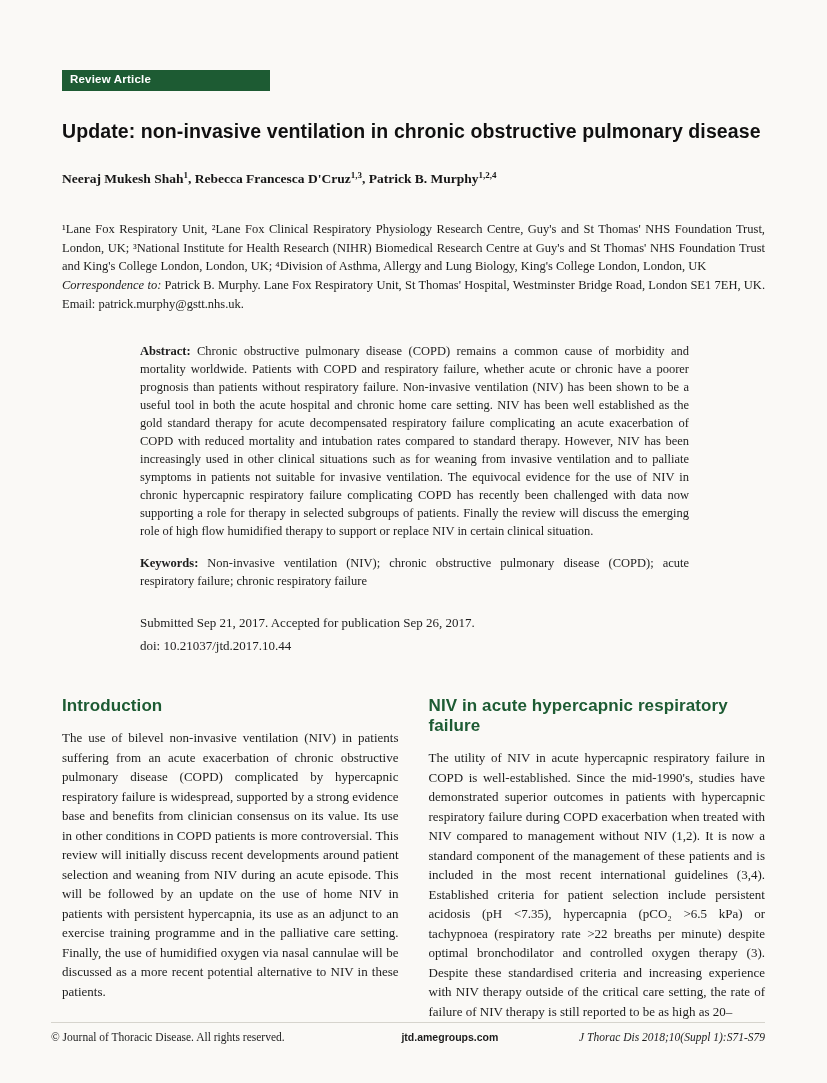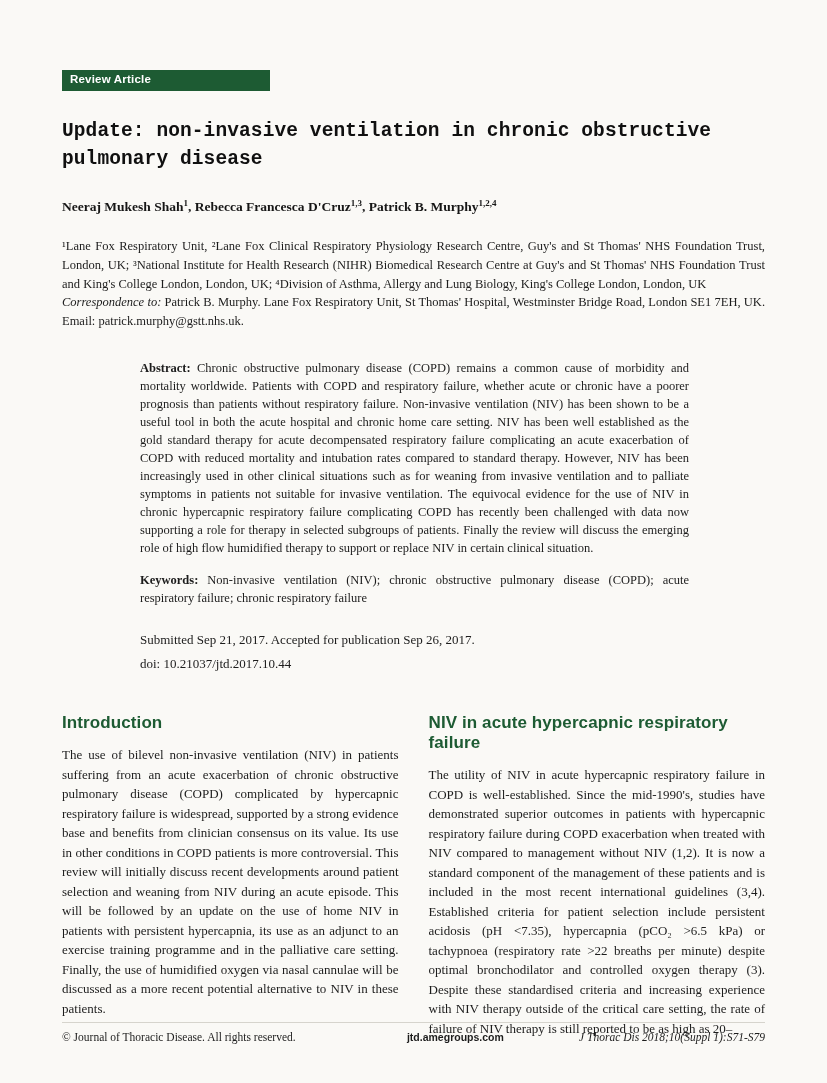--- a/index.html
+++ b/index.html
@@ -21,37 +21,37 @@
     font-family: "Liberation Sans", sans-serif;
     font-weight: bold;
     font-size: 11.5px;
     line-height: 1;
     padding: 4px 0 5px 8px;
     letter-spacing: 0.2px;
   }
 
   .title {
     margin-top: 26px;
-    font-family: Liberation Mono, monospace;
+    font-family: Liberation Sans, sans-serif;
     font-weight: 700;
     font-size: 19.5px;
     line-height: 1.45;
     color: #101010;
     letter-spacing: 0.1px;
   }
 
   .authors {
     margin-top: 26px;
     font-size: 13.5px;
     font-weight: bold;
     color: #161616;
   }
   .authors sup { font-size: 9px; line-height: 0; }
 
-  .front-block { margin-top: 22px; }
+  .front-block { margin-top: 33px; }
   .affiliations, .correspondence {
     font-size: 12.5px;
     line-height: 1.5;
     text-align: justify;
     color: #1c1c1c;
   }
   .correspondence em { font-style: italic; }
 
   .abstract-block { margin: 28px 76px 0 78px; }
   .abstract, .keywords {
@@ -77,21 +77,21 @@
     letter-spacing: 0.1px;
   }
   .col p {
     font-size: 13px;
     line-height: 1.5;
     text-align: justify;
   }
 
   .footer {
     position: absolute;
-    left: 62px;
+    left: 51px;
     right: 62px;
     bottom: 40px;
     display: flex;
     justify-content: space-between;
     align-items: flex-start;
     border-top: 1px solid #d6d4cd;
     padding-top: 8px;
     font-size: 11.5px;
   }
   .footer .site {

